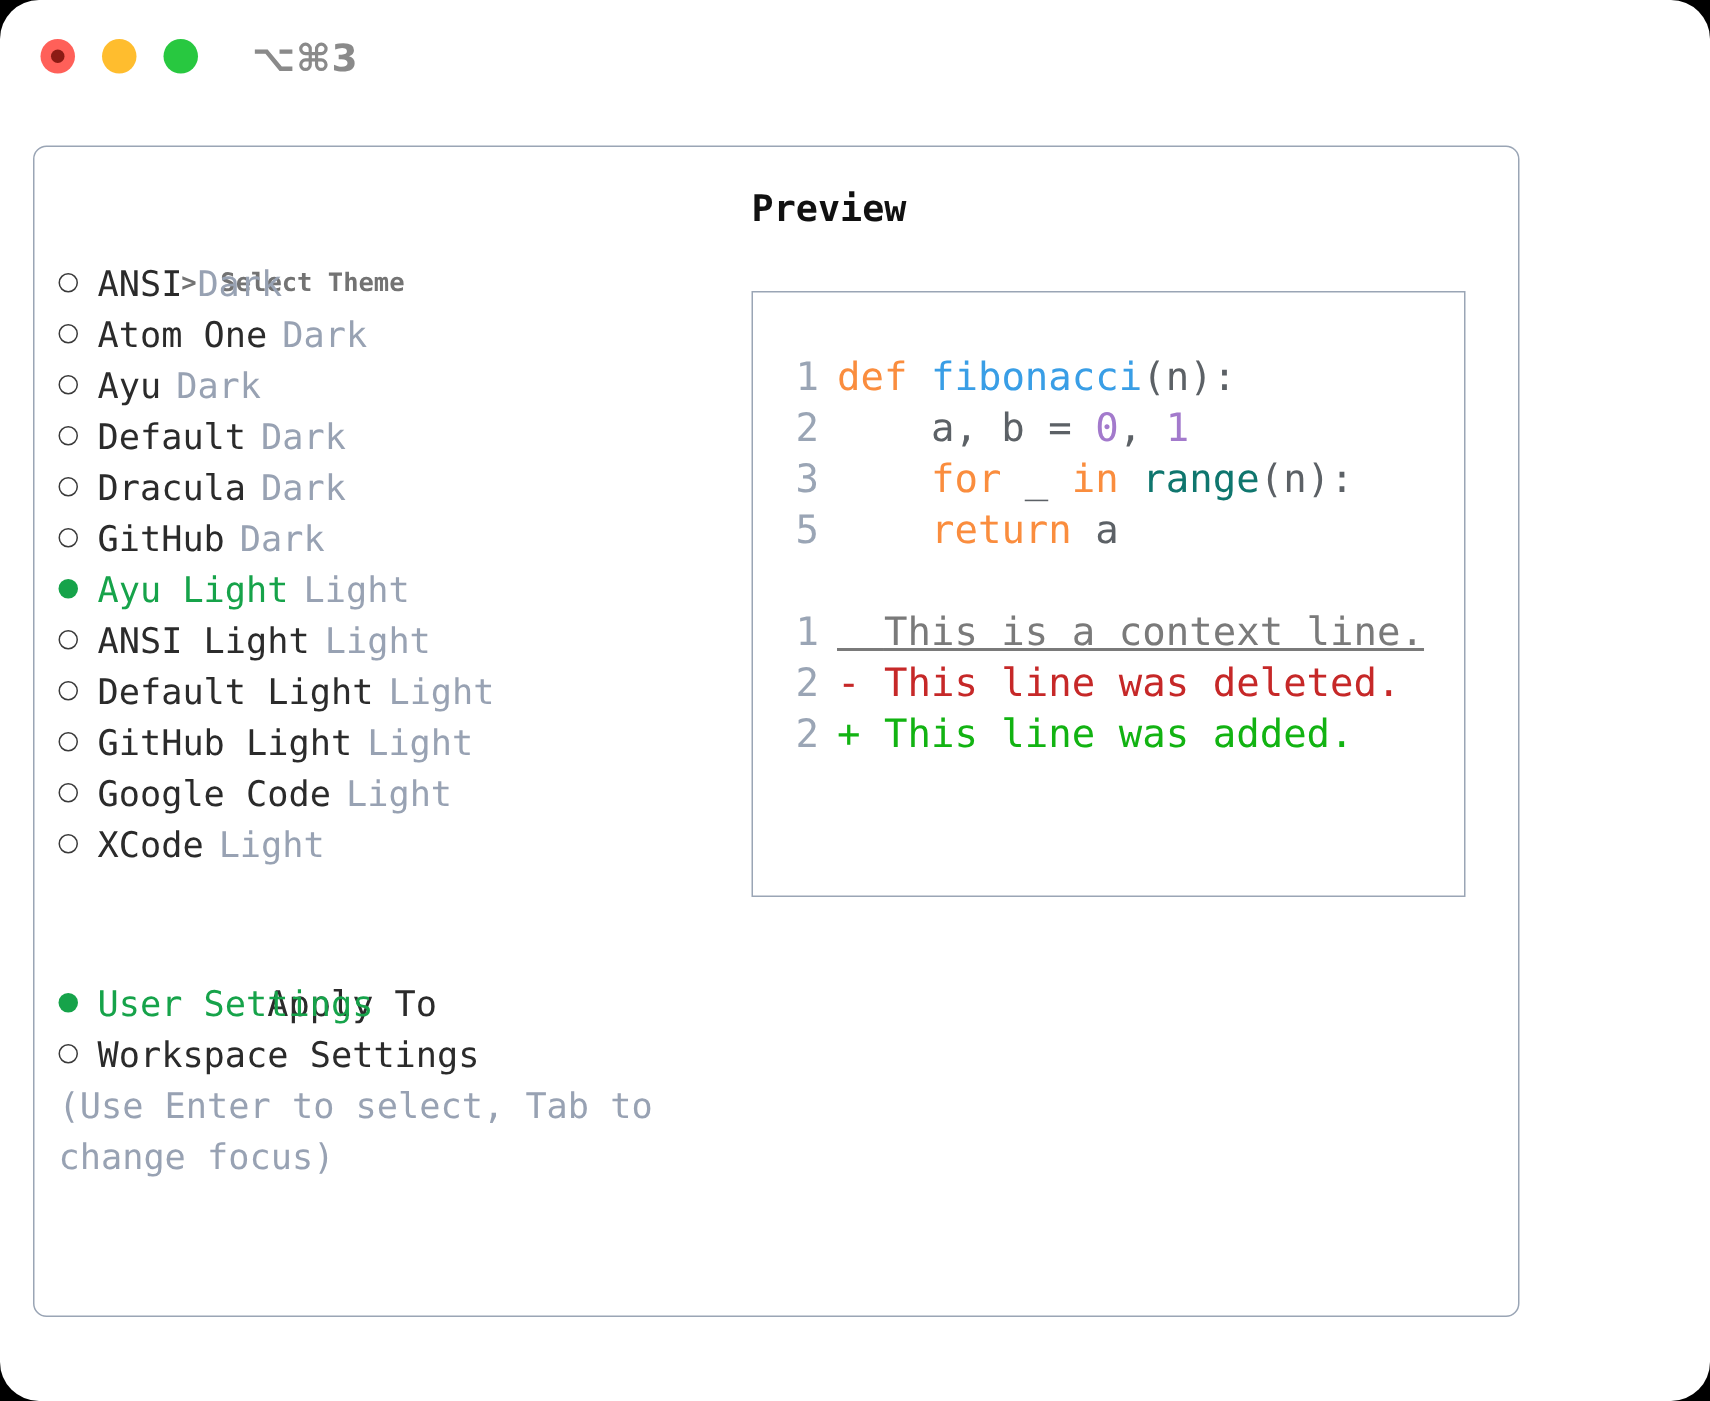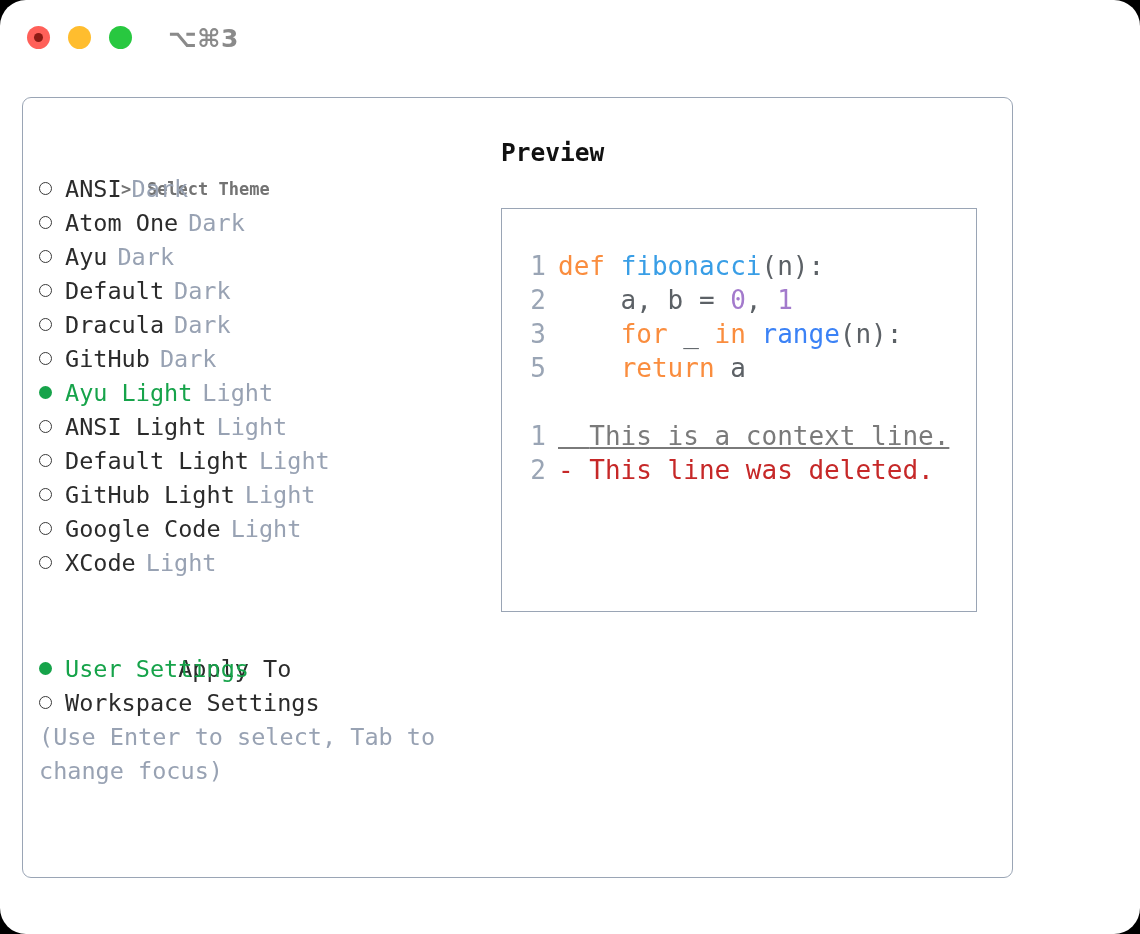--- a/index.html
+++ b/index.html
@@ -148,21 +148,21 @@
     line-height: 34px;
     color: #98a2b3;
     width: 415px;
     white-space: pre-wrap;
   }
 
   
   .right-col {
     position: absolute;
     left: 478px;
-    top: 38px;
+    top: 24px;
     width: 490px;
   }
   .preview-title {
     font-size: 24.5px;
     font-weight: bold;
     color: #111111;
     line-height: 34px;
   }
 
   .preview-box {
@@ -183,21 +183,21 @@
   .ln {
     display: inline-block;
     width: 26px;
     color: #9aa5b5;
     text-align: right;
     padding-right: 12px;
   }
   .kw   { color: #fa8d3e; }
   .fn   { color: #399ee6; }
   .num  { color: #a37acc; }
-  .bi   { color: #3b82f6; }
+  .bi   { color: #0f766e; }
   .punc { color: #5c6166; }
   .var  { color: #5c6166; }
 
   .gap-line { height: 34px; }
 
   .diff-ctx { color: #7a7a7a; text-decoration: underline; }
   .diff-del { color: #c62828; }
   .diff-add { color: #12b312; }
 </style>
 </head>
@@ -258,18 +258,19 @@
         <div id="code-block">
             <div class="code-line"><span class="ln">1</span><span class="kw">def </span><span class="fn">fibonacci</span><span class="punc">(n):</span></div>
             <div class="code-line"><span class="ln">2</span><span class="var">    a, b = </span><span class="num">0</span><span class="punc">, </span><span class="num">1</span></div>
             <div class="code-line"><span class="ln">3</span><span class="var">    </span><span class="kw">for</span><span class="var"> _ </span><span class="kw">in</span><span class="var"> </span><span class="bi">range</span><span class="punc">(n):</span></div>
             <div class="code-line"><span class="ln">5</span><span class="var">    </span><span class="kw">return</span><span class="var"> a</span></div>
           </div>
         <div class="gap-line"></div>
         <div id="diff-block">
             <div class="code-line"><span class="ln">1</span><span class="diff-ctx">  </span><span class="diff-ctx">This is a context line.</span></div>
             <div class="code-line"><span class="ln">2</span><span class="diff-del">- </span><span class="diff-del">This line was deleted.</span></div>
+            <div class="code-line"><span class="ln">2</span><span class="diff-add">+ </span><span class="diff-add">This line was added.</span></div>
           </div>
       </div>
     </div>
 
   </div>
 </div>
 
 </body></html>

